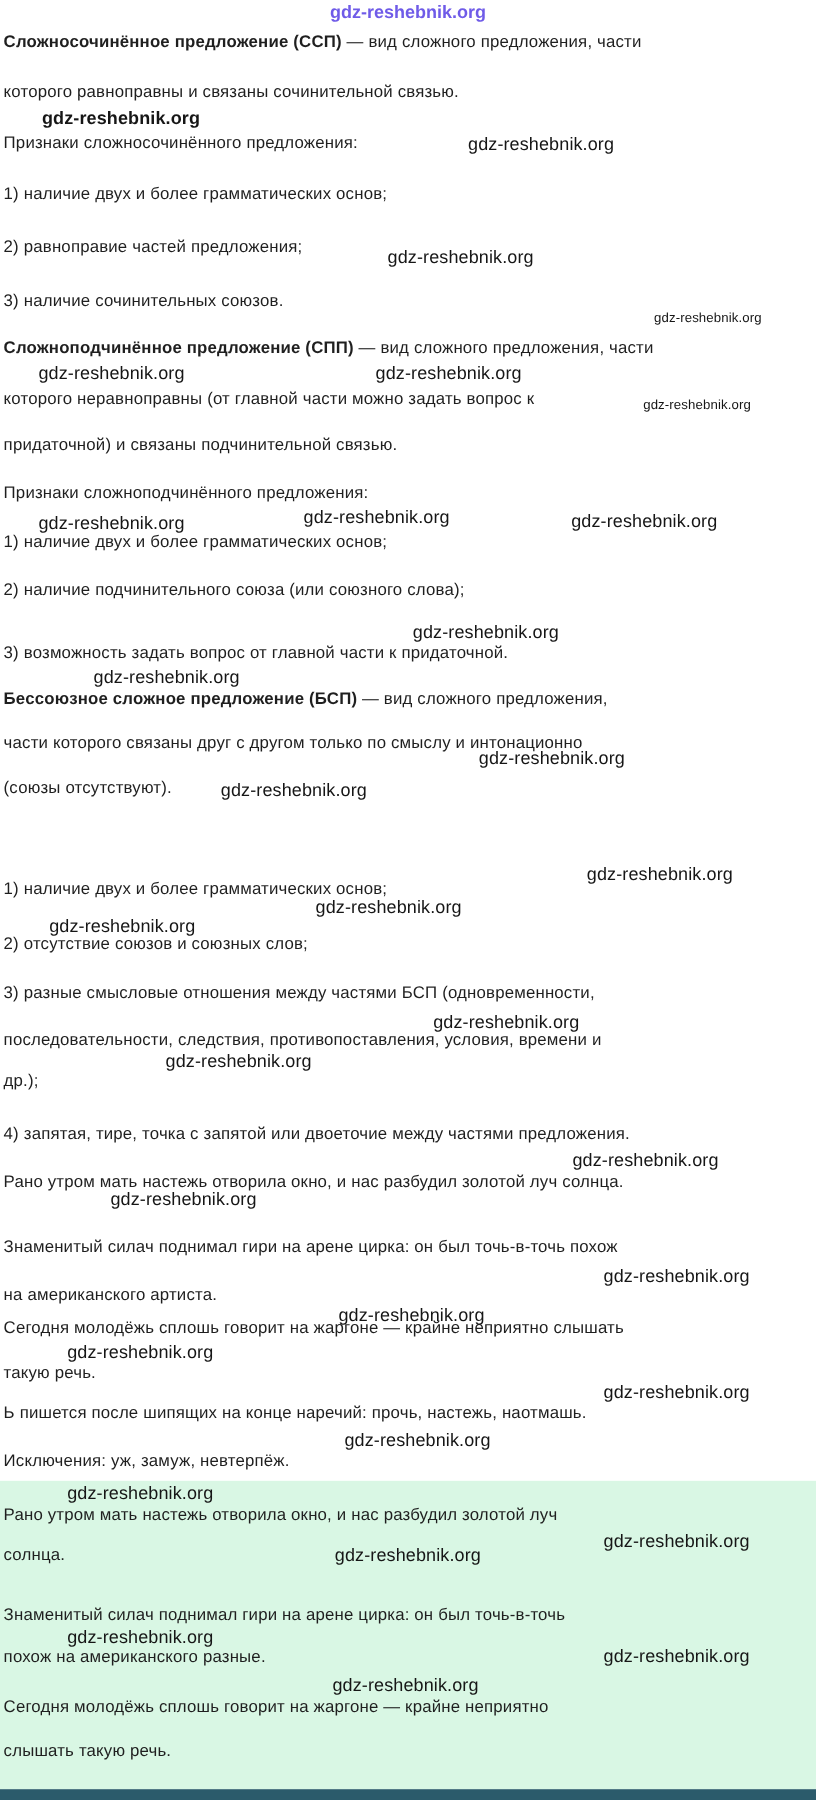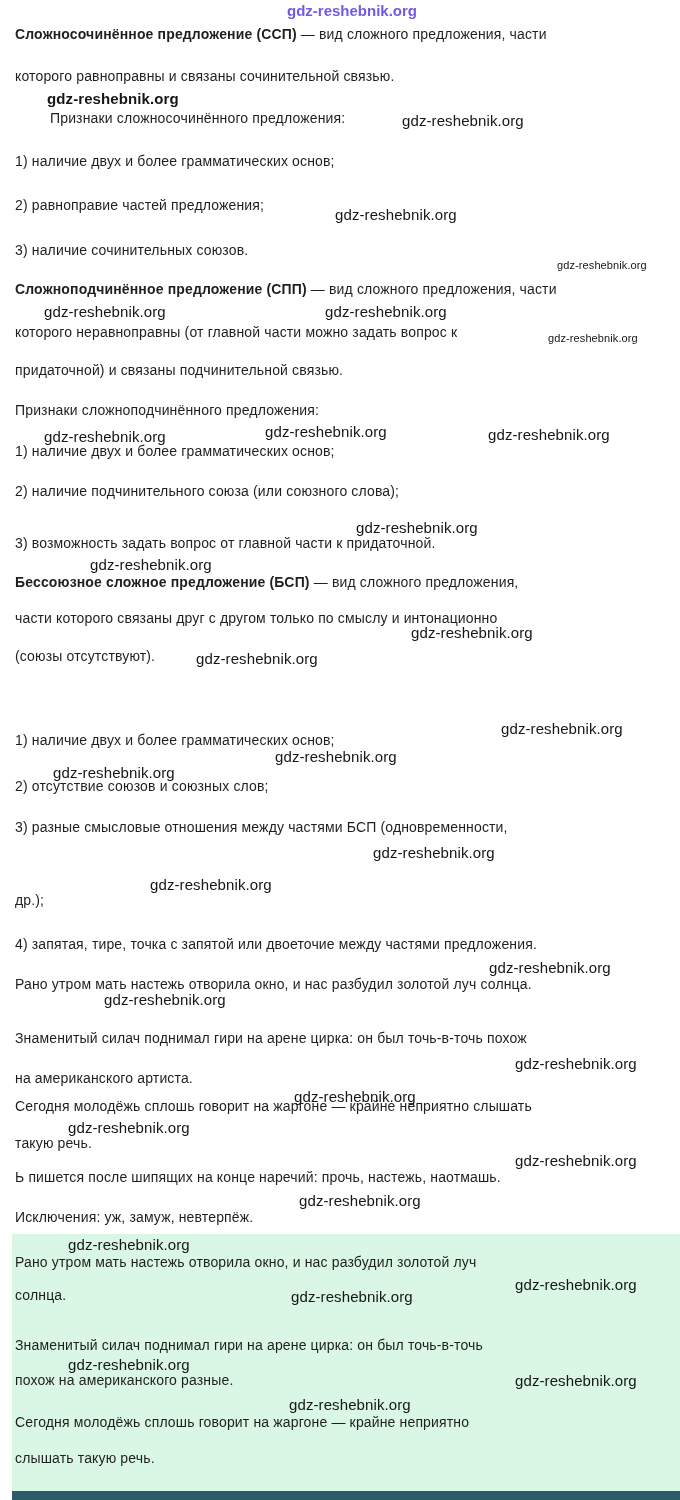--- a/index.html
+++ b/index.html
@@ -8,21 +8,21 @@
     --top-watermark:#6f5be8;
     --body-text:#1f1f1f;
     --page-bg:#ffffff;
   }
   html,body{margin:0;padding:0;}
   body{
     width:680px;height:1500px;position:relative;overflow:hidden;
     background:var(--page-bg);
     font-family:"Liberation Sans",sans-serif;
   }
-  .page{position:absolute;left:12px;top:0;width:634px;height:1500px;}
+  .page{position:absolute;left:0;top:0;width:634px;height:1500px;}
   .watermark-top{
     position:absolute;top:2px;left:0;width:680px;text-align:center;
     font-size:15px;font-weight:700;color:var(--top-watermark);
   }
   .highlight-block{
     position:absolute;left:0;top:1234px;width:680px;height:257px;
     background:var(--highlight-bg);
   }
   .bottom-bar{
     position:absolute;left:0;bottom:0;width:680px;height:9px;
@@ -41,37 +41,38 @@
 </style>
 </head>
 <body>
 
 <div class="page">
   <div class="highlight-block"></div>
   <div class="watermark-top">gdz-reshebnik.org</div>
   <div class="layer">
       <div class="line" style="top: 26px;"><b>Сложносочинённое предложение (ССП)</b><span> — вид сложного предложения, части</span></div>
       <div class="line" style="top: 68px;"><span>которого равноправны и связаны сочинительной связью.</span></div>
-      <div class="line" style="top: 110px; margin-left: 35px;"><span>Признаки сложносочинённого предложения:</span></div>
+      <div class="line" style="top: 110px;"><span>Признаки сложносочинённого предложения:</span></div>
       <div class="line" style="top: 153px;"><span>1) наличие двух и более грамматических основ;</span></div>
       <div class="line" style="top: 197px;"><span>2) равноправие частей предложения;</span></div>
       <div class="line" style="top: 242px;"><span>3) наличие сочинительных союзов.</span></div>
       <div class="line" style="top: 281px;"><b>Сложноподчинённое предложение (СПП)</b><span> — вид сложного предложения, части</span></div>
       <div class="line" style="top: 324px;"><span>которого неравноправны (от главной части можно задать вопрос к</span></div>
       <div class="line" style="top: 402px;"><span>Признаки сложноподчинённого предложения:</span></div>
       <div class="line" style="top: 362px;"><span>придаточной) и связаны подчинительной связью.</span></div>
       <div class="line" style="top: 443px;"><span>1) наличие двух и более грамматических основ;</span></div>
       <div class="line" style="top: 483px;"><span>2) наличие подчинительного союза (или союзного слова);</span></div>
       <div class="line" style="top: 535px;"><span>3) возможность задать вопрос от главной части к придаточной.</span></div>
       <div class="line" style="top: 574px;"><b>Бессоюзное сложное предложение (БСП)</b><span> — вид сложного предложения,</span></div>
       <div class="line" style="top: 610px;"><span>части которого связаны друг с другом только по смыслу и интонационно</span></div>
       <div class="line" style="top: 648px;"><span>(союзы отсутствуют).</span></div>
       <div class="line" style="top: 732px;"><span>1) наличие двух и более грамматических основ;</span></div>
       <div class="line" style="top: 778px;"><span>2) отсутствие союзов и союзных слов;</span></div>
       <div class="line" style="top: 819px;"><span>3) разные смысловые отношения между частями БСП (одновременности,</span></div>
+      <div class="line" style="top: 858px;"><span>последовательности, следствия, противопоставления, условия, времени и</span></div>
       <div class="line" style="top: 892px;"><span>др.);</span></div>
       <div class="line" style="top: 936px;"><span>4) запятая, тире, точка с запятой или двоеточие между частями предложения.</span></div>
       <div class="line" style="top: 976px;"><span>Рано утром мать настежь отворила окно, и нас разбудил золотой луч солнца.</span></div>
       <div class="line" style="top: 1030px;"><span>Знаменитый силач поднимал гири на арене цирка: он был точь-в-точь похож</span></div>
       <div class="line" style="top: 1070px;"><span>на американского артиста.</span></div>
       <div class="line" style="top: 1098px;"><span>Сегодня молодёжь сплошь говорит на жаргоне — крайне неприятно слышать</span></div>
       <div class="line" style="top: 1135px;"><span>такую речь.</span></div>
       <div class="line" style="top: 1169px;"><span>Ь пишется после шипящих на конце наречий: прочь, настежь, наотмашь.</span></div>
       <div class="line" style="top: 1209px;"><span>Исключения: уж, замуж, невтерпёж.</span></div>
       <div class="line" style="top: 1254px;"><span>Рано утром мать настежь отворила окно, и нас разбудил золотой луч</span></div>

